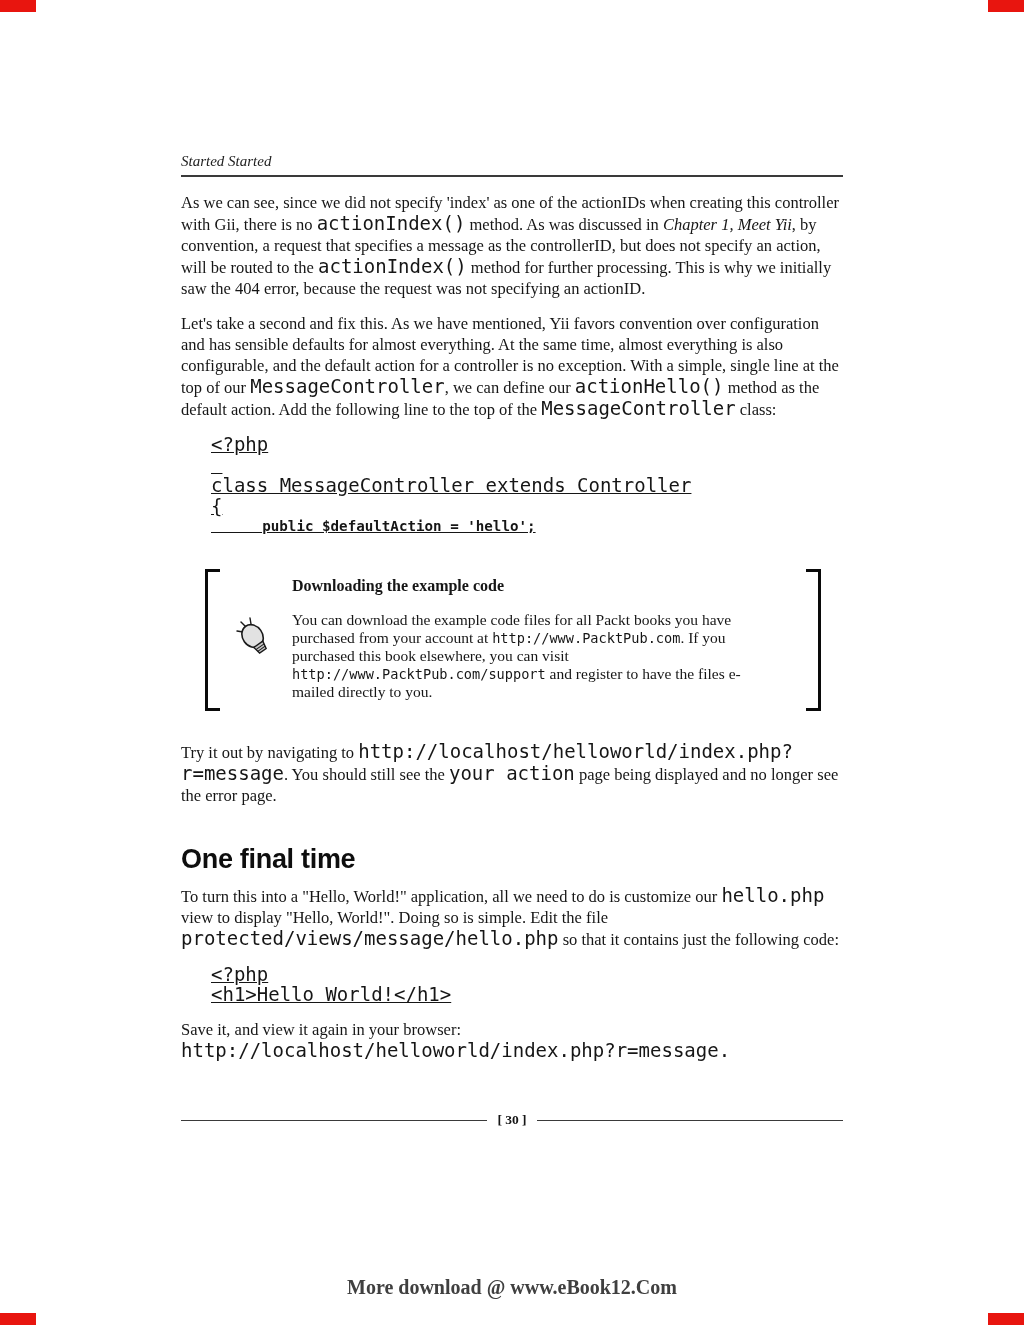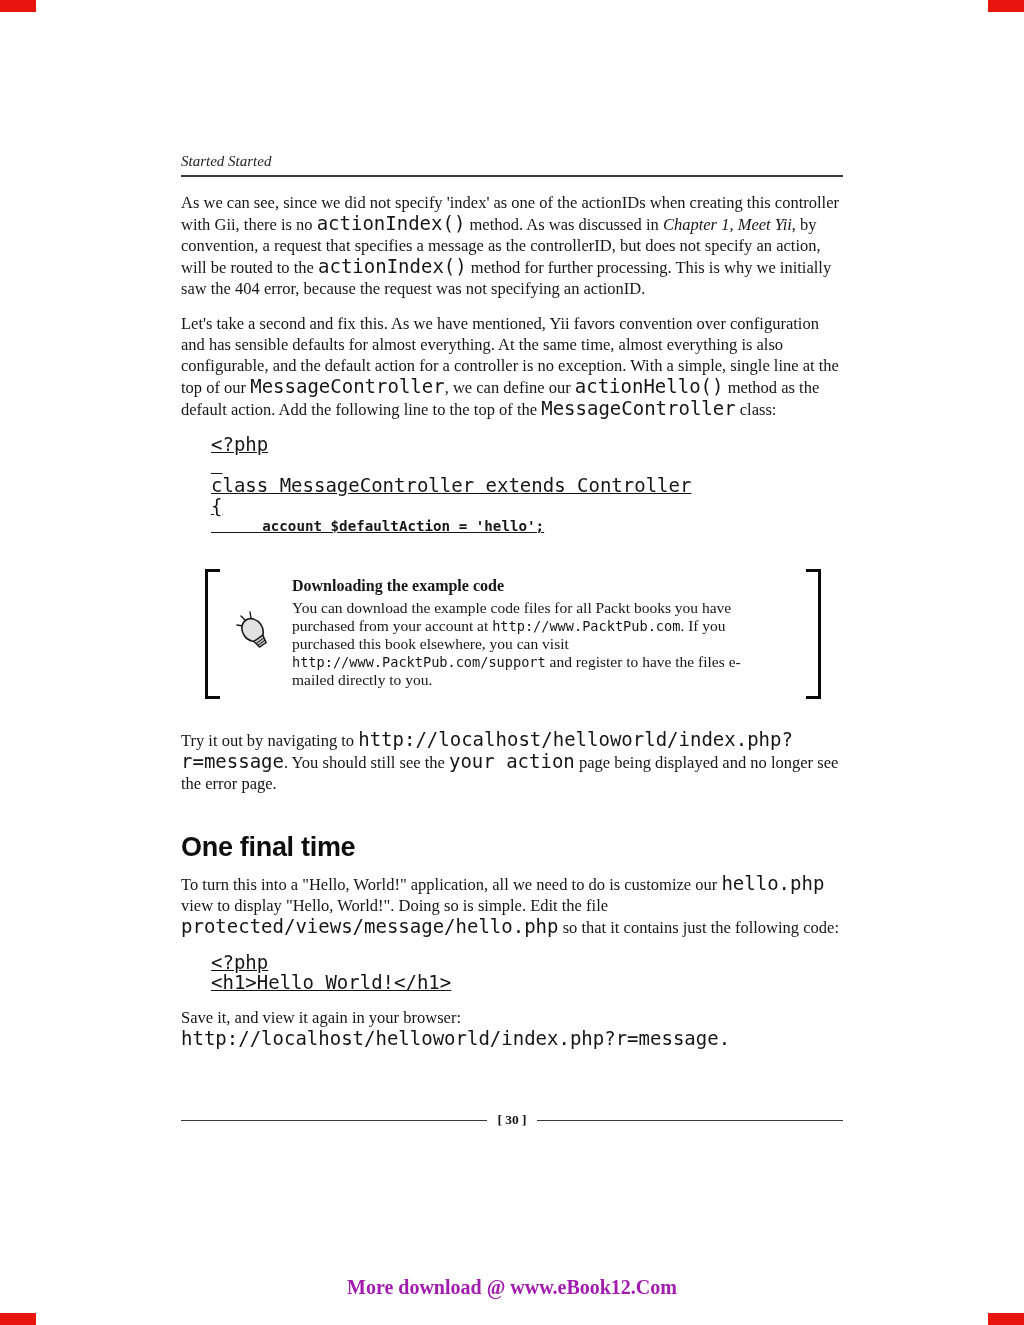--- a/index.html
+++ b/index.html
@@ -104,21 +104,21 @@
     justify-content: center;
   }
   .tip-content {
     flex: 1 1 auto;
     padding: 8px 36px 10px 0;
     max-width: 482px;
   }
   .tip-title {
     font-weight: bold;
     font-size: 16px;
-    margin-bottom: 4px;
+    margin-bottom: 16px;
   }
   .tip-body {
     font-size: 15.5px;
     line-height: 18px;
   }
   .tip-body .seg-code,
   .tip-body .seg-codebold { font-size: 13.6px; }
 
   h1.section-heading {
     font-family: "Liberation Sans", sans-serif;
@@ -172,21 +172,21 @@
   <div class="corner br" style="background: rgb(232, 21, 15);"></div>
 
   <div class="content">
 
     <div class="running-head">Started Started</div>
     <hr class="head-rule">
 
     <p class="body first"><span class="seg-plain">As we can see, since we did not specify 'index' as one of the actionIDs when creating this controller with Gii, there is no </span><span class="seg-code">actionIndex()</span><span class="seg-plain"> method. As was discussed in </span><span class="seg-italic">Chapter 1, Meet Yii</span><span class="seg-plain">, by convention, a request that specifies a message as the controllerID, but does not specify an action, will be routed to the </span><span class="seg-code">actionIndex()</span><span class="seg-plain"> method for further processing. This is why we initially saw the 404 error, because the request was not specifying an actionID.</span></p>
     <p class="body"><span class="seg-plain">Let's take a second and fix this. As we have mentioned, Yii favors convention over configuration and has sensible defaults for almost everything. At the same time, almost everything is also configurable, and the default action for a controller is no exception. With a simple, single line at the top of our </span><span class="seg-code">MessageController</span><span class="seg-plain">, we can define our </span><span class="seg-code">actionHello()</span><span class="seg-plain"> method as the default action. Add the following line to the top of the </span><span class="seg-code">MessageController</span><span class="seg-plain"> class:</span></p>
 
-    <pre class="code"><div class="seg-code">&lt;?php</div><div class="seg-code">&nbsp;</div><div class="seg-code">class MessageController extends Controller</div><div class="seg-code">{</div><div class="seg-codebold">      account $defaultAction = 'hello';</div></pre>
+    <pre class="code"><div class="seg-code">&lt;?php</div><div class="seg-code">&nbsp;</div><div class="seg-code">class MessageController extends Controller</div><div class="seg-code">{</div><div class="seg-codebold">      public $defaultAction = 'hello';</div></pre>
 
     <div class="tipbox">
       <div class="bracket left"></div>
       <div class="tip-iconcol">
         <svg width="44" height="50" viewBox="0 0 44 50">
           <g stroke="#1a1a1a" stroke-width="1.4" stroke-linecap="round">
             <line x1="7" y1="7" x2="12" y2="12"></line>
             <line x1="16" y1="3" x2="17" y2="9"></line>
             <line x1="3" y1="16" x2="9" y2="17"></line>
           </g>
@@ -216,15 +216,15 @@
     <p class="body"><span class="seg-plain">Save it, and view it again in your browser: </span><span class="seg-code">http://localhost/helloworld/index.php?r=message.</span></p>
 
   </div>
 
   <div class="footer">
     <div class="rule-line"></div>
     <div class="page-num">[ 30 ]</div>
     <div class="rule-line"></div>
   </div>
 
-  <div class="watermark" style="color: #a21caf;">More download @ www.eBook12.Com</div>
+  <div class="watermark" style="color: #404040;">More download @ www.eBook12.Com</div>
 
 </div>
 
 </body></html>

